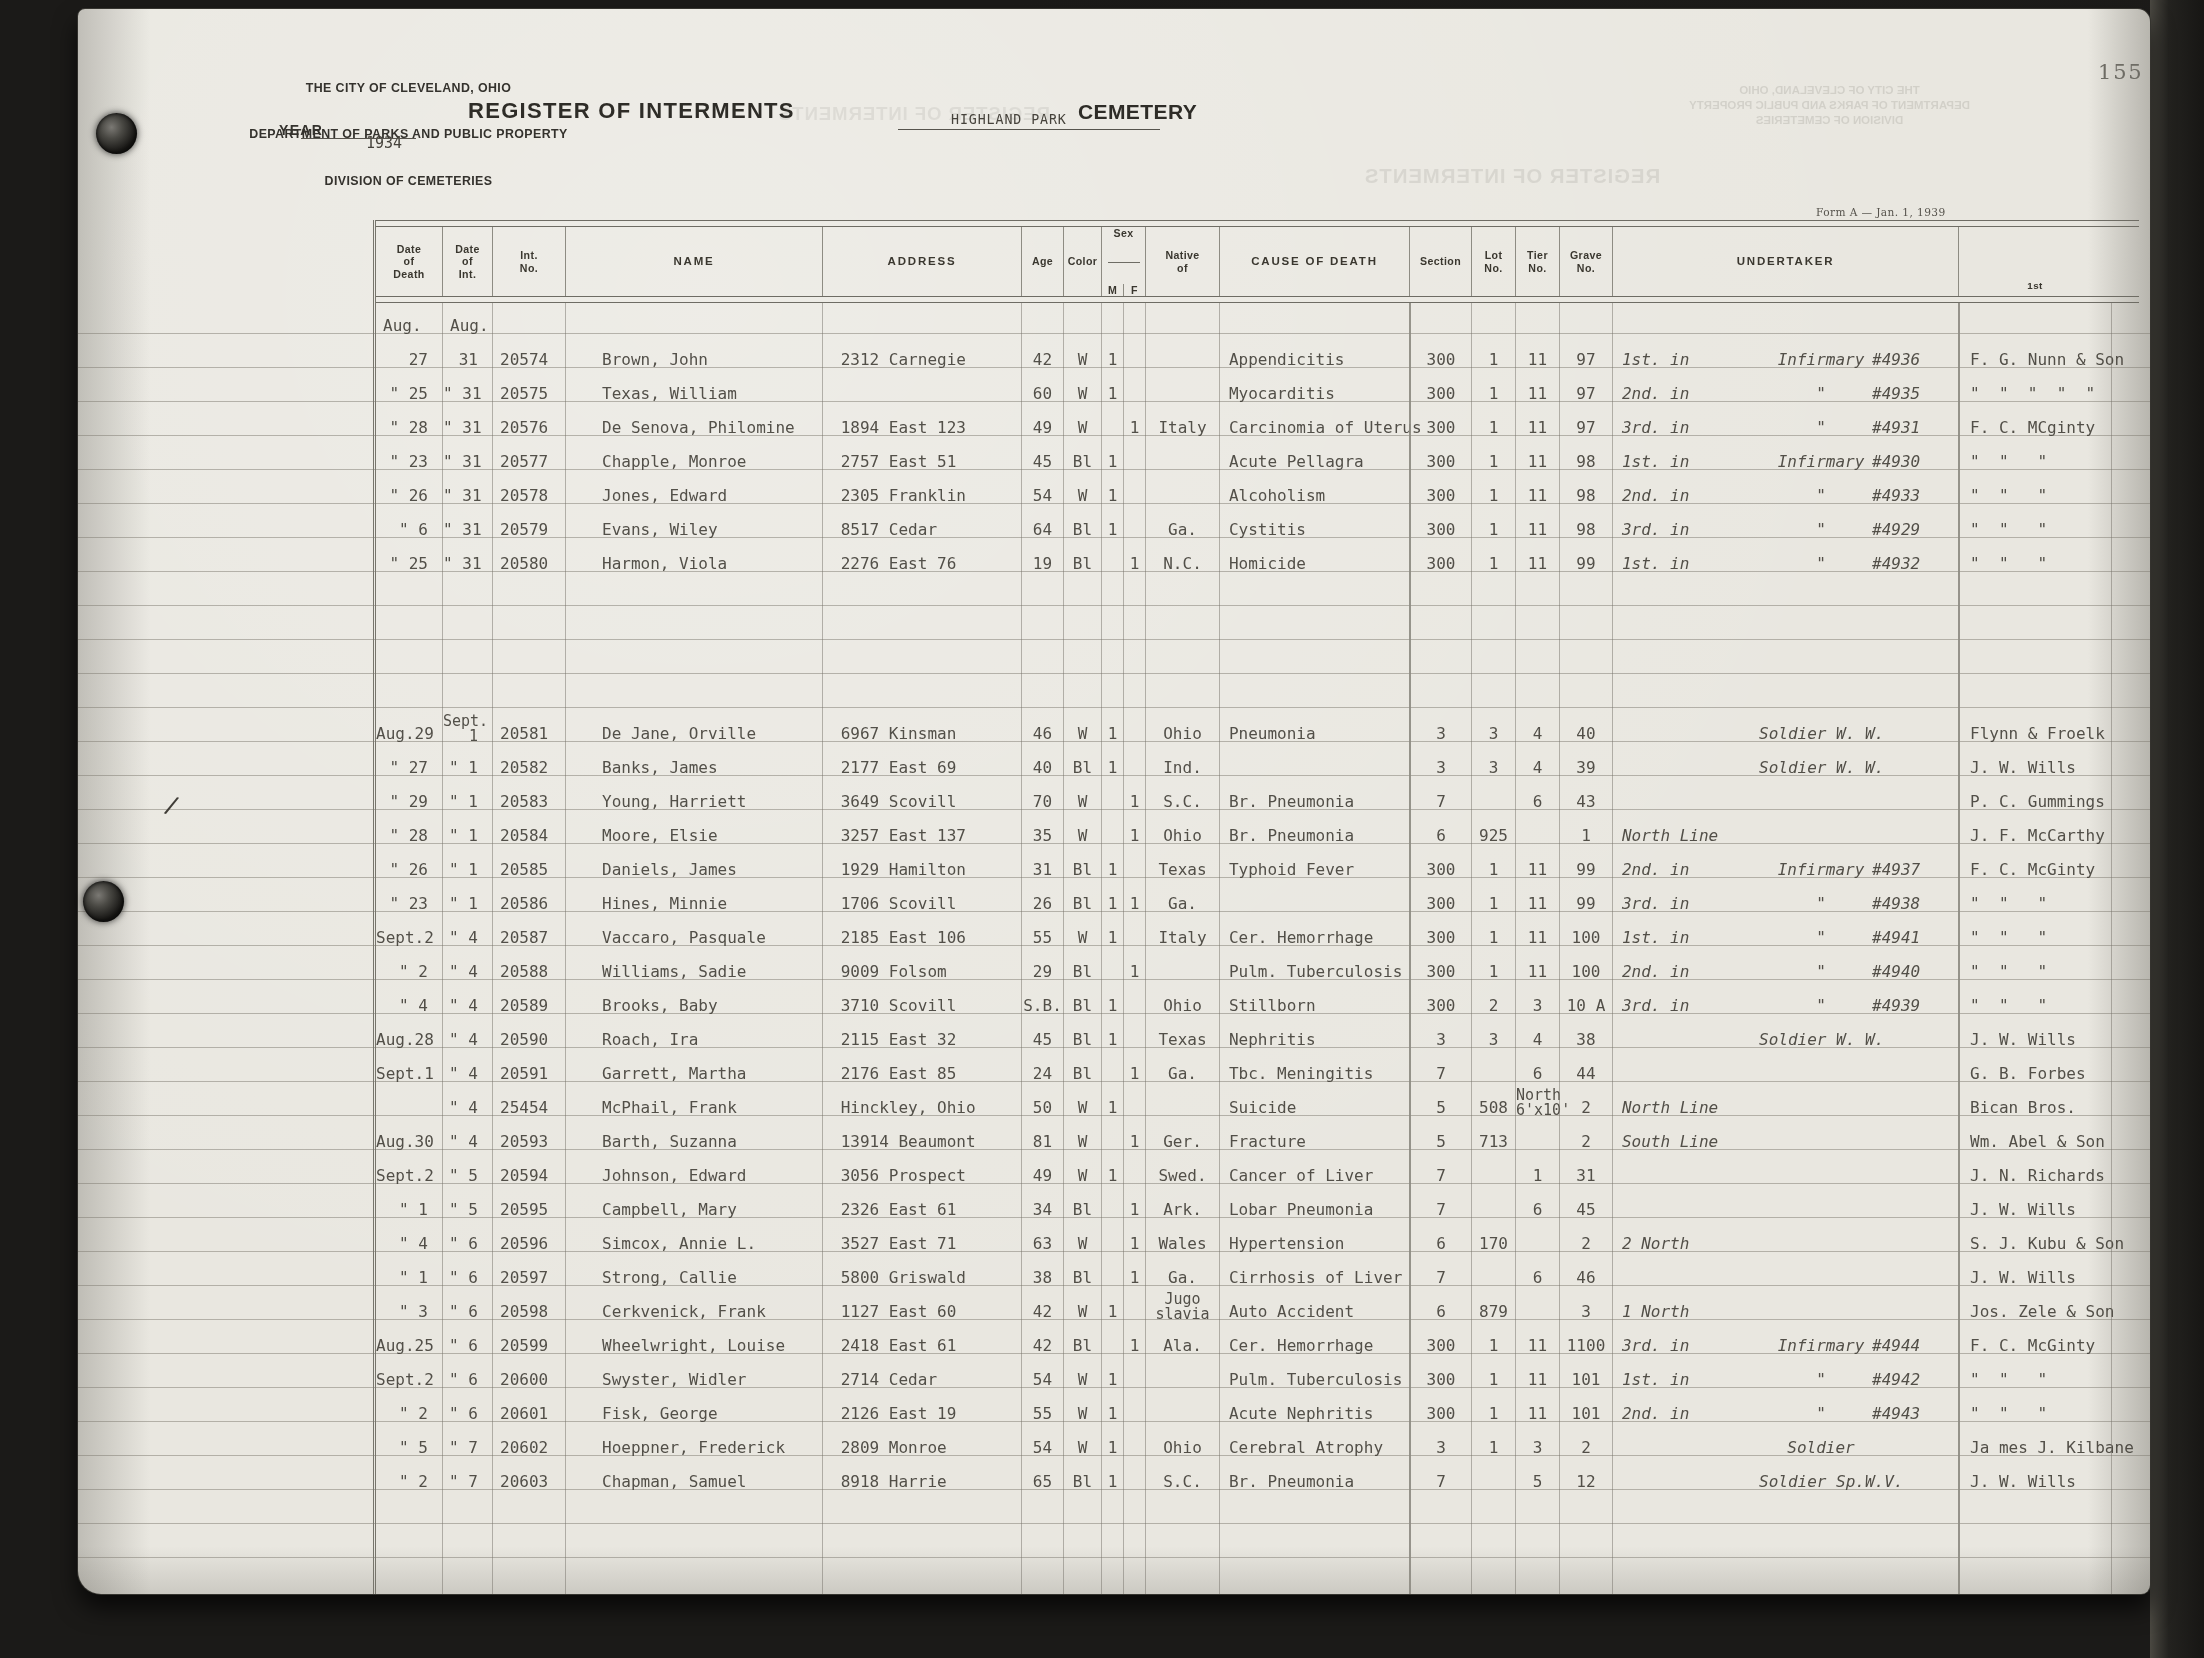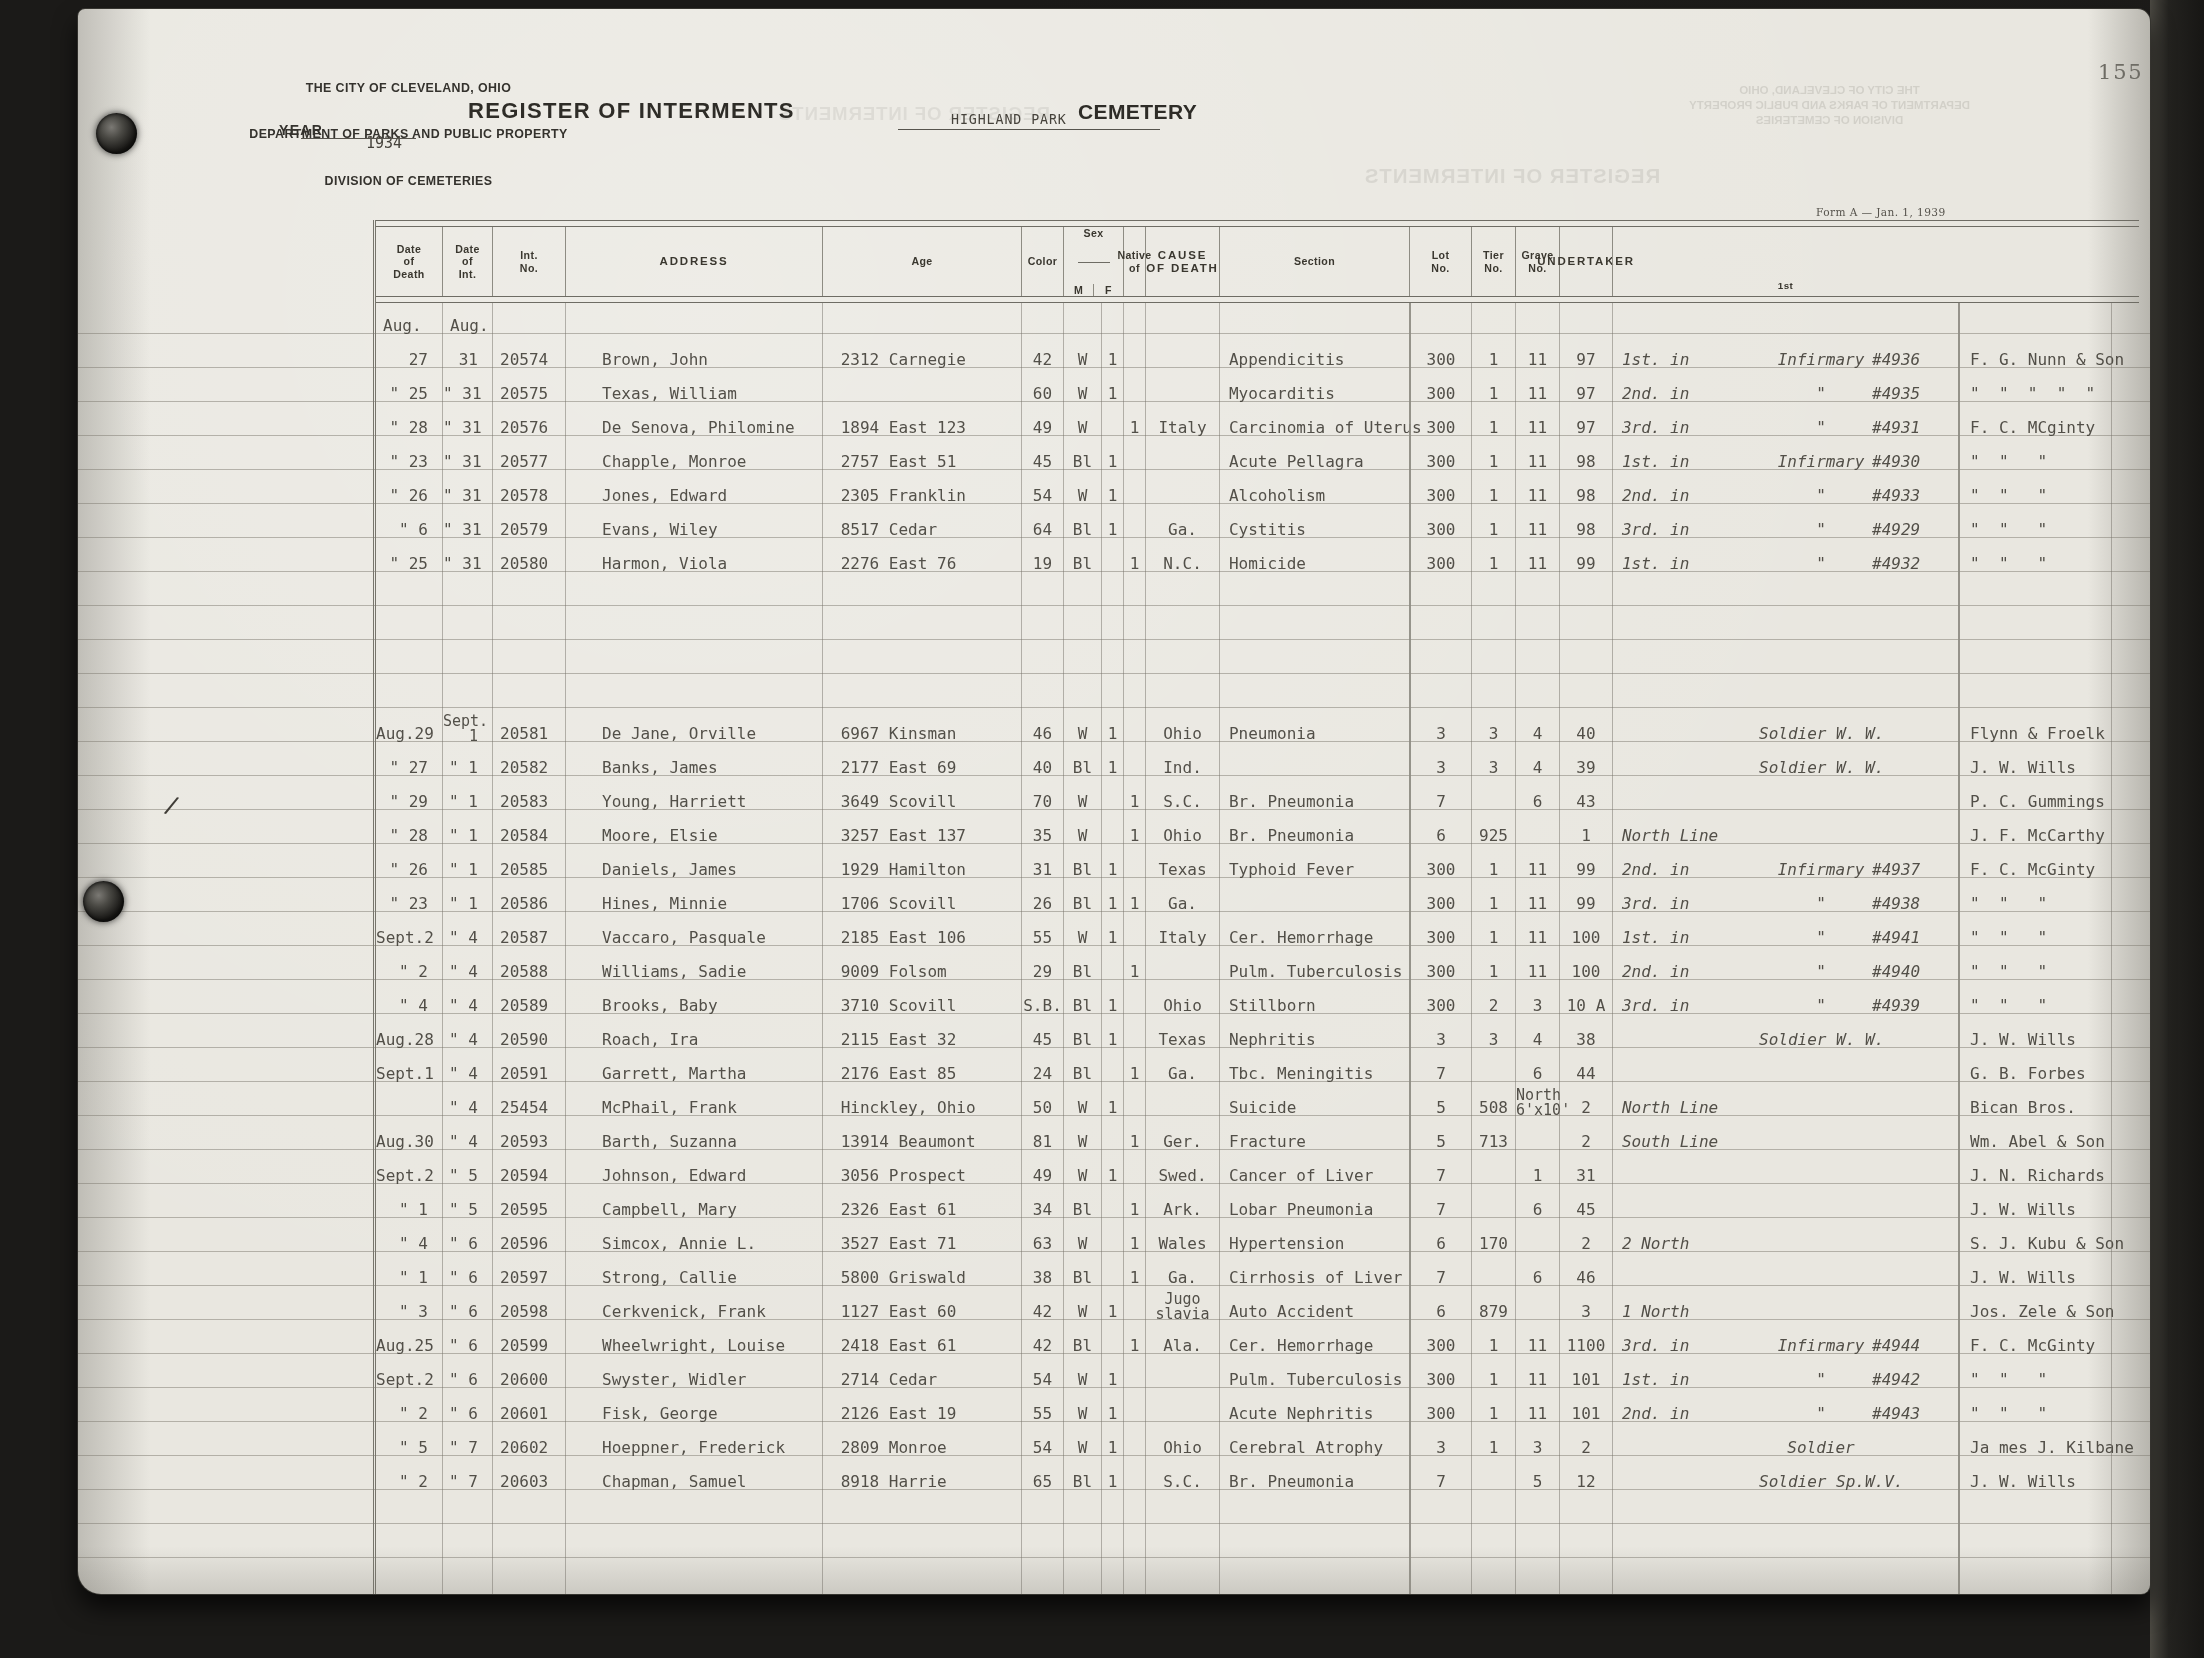--- a/index.html
+++ b/index.html
@@ -124,20 +124,21 @@
       <div class="tline-top"></div>
       <div class="thead">
         <div class="hcell">Date
 of
 Death</div>
         <div class="hcell">Date
 of
 Int.</div>
         <div class="hcell">Int.
 No.</div>
+        <div class="hcell wide">NAME</div>
         <div class="hcell wide">ADDRESS</div>
         <div class="hcell">Age</div>
         <div class="hcell">Color</div>
         <div class="hcell sex" style="grid-column:span 2">
           <span class="sex-word">Sex</span>
           <span class="sex-line"></span>
           <span class="sex-mf">
             <span>M</span>
             <span>F</span>
           </span>

